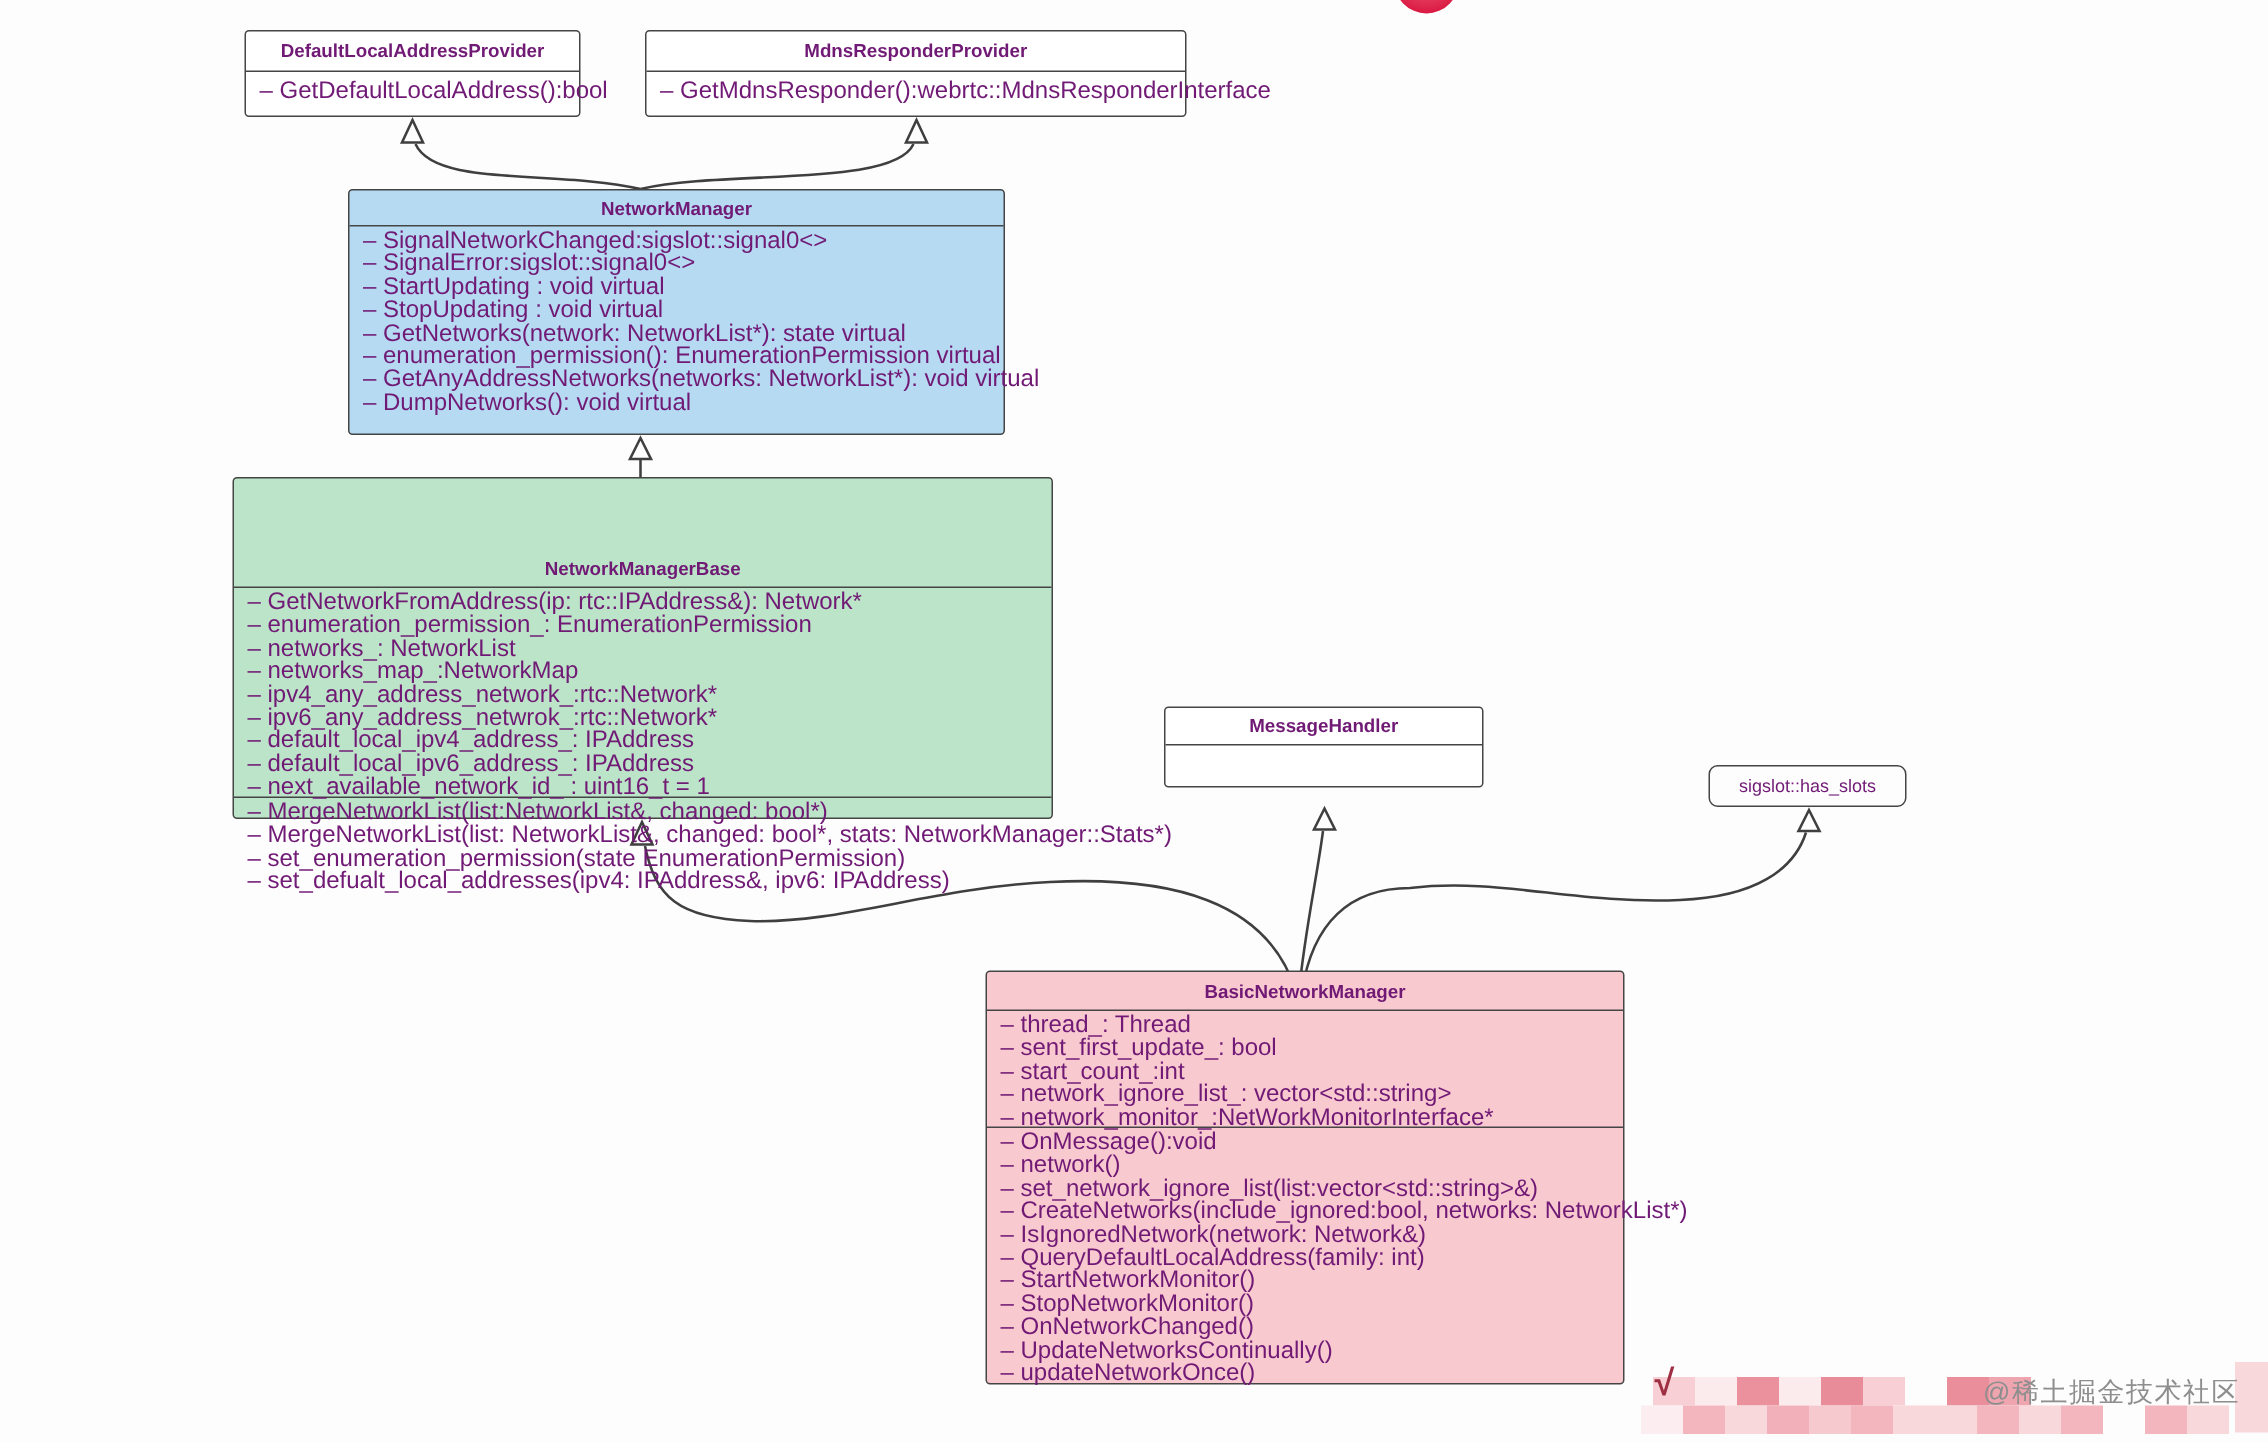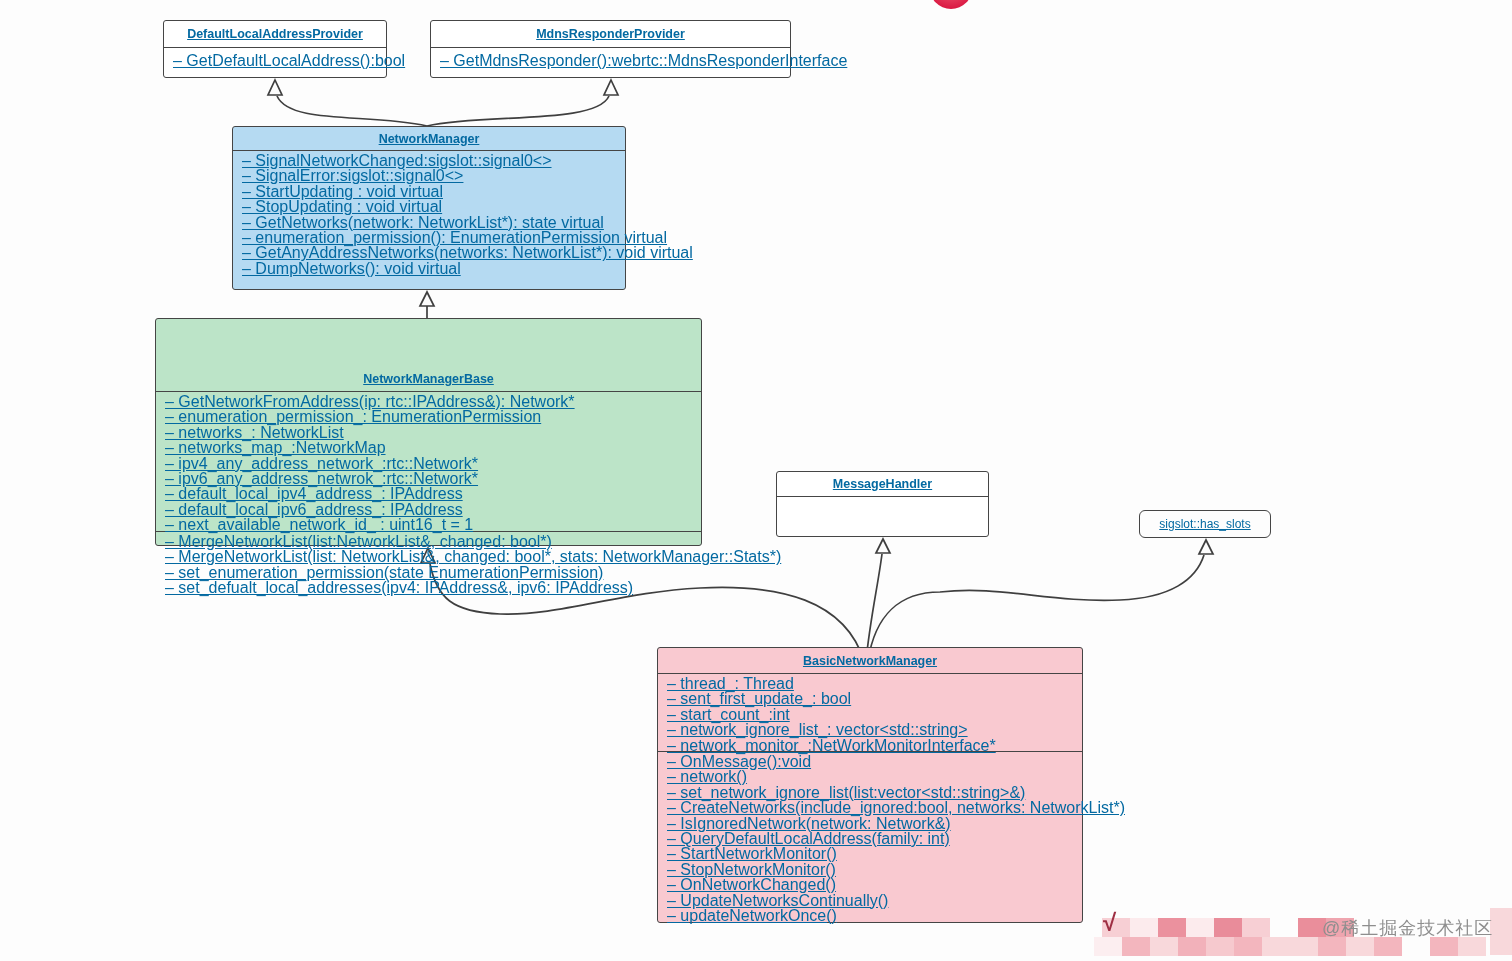--- a/index.html
+++ b/index.html
@@ -1,36 +1,36 @@
 <!DOCTYPE html>
 <html><head>
 <meta charset="utf-8">
 <style>
   * { margin:0; padding:0; box-sizing:border-box; }
   html,body { width:1512px; height:961px; background:#fdfdfd; overflow:hidden;
     font-family:"Liberation Sans", sans-serif; }
   .stage { position:relative; width:1512px; height:961px; }
-  .cls { position:absolute; border:1.8px solid #454545; border-radius:3px; background:#fff; color:#0369a1;text-decoration:underline; }
+  .cls { position:absolute; border:1.8px solid #454545; border-radius:3px; background:#fff; color:#701a75; }
   .cls .title { font-weight:bold; font-size:12.5px; text-align:center; border-bottom:1.8px solid #454545; display:flex; align-items:center; justify-content:center; }
   .cls .sec { padding:2px 0 1px 9px; font-size:16px; line-height:15.4px; white-space:nowrap; }
   .cls .sec + .sec { border-top:1.8px solid #454545; }
   .row { white-space:nowrap; }
   
   #box-dlap { left:163px; top:20px; width:224px; height:58px; }
   #box-dlap .title { height:27px; }
   #box-dlap .sec1 { display:flex; align-items:center; height:27px; padding-top:0; }
   #box-mrp  { left:430px; top:20px; width:361px; height:58px; }
   #box-mrp .title { height:27px; }
   #box-mrp .sec1 { display:flex; align-items:center; height:27px; padding-top:0;text-align:center; }
-  #box-nm   { left:232px; top:126px; width:394px; height:164px; }
+  #box-nm   { left:232px; top:126px; width:438px; height:164px; }
   #box-nm .title { height:24px; }
   #box-nmb  { left:155px; top:318px; width:547px; height:228px; }
   #box-nmb .title { height:25px;margin-top:48px; }
   #box-nmb .sec1 { height:139px; }
-  #box-mh   { left:776px; top:471px; width:213px; height:66px; }
+  #box-mh   { left:776px; top:471px; width:213px; height:54px; }
   #box-mh .title { height:25px; }
   #box-ss   { left:1139px; top:510px; width:132px; height:28px; border-radius:6px;
       font-size:12px; display:flex; align-items:center; justify-content:center; }
   #box-bnm  { left:657px; top:647px; width:426px; height:276px; }
   #box-bnm .title { height:26px; }
   #box-bnm .sec1 { height:77px; }
   svg.conn { position:absolute; left:0; top:0; }
   .logo-circle { position:absolute; left:929px; top:-37px; width:44px; height:46px; border-radius:50%;
      background: radial-gradient(circle at 50% 40%, #ee5a72 20%, #d91640 80%); }
   .mosaic { position:absolute; left:0; top:0; }

